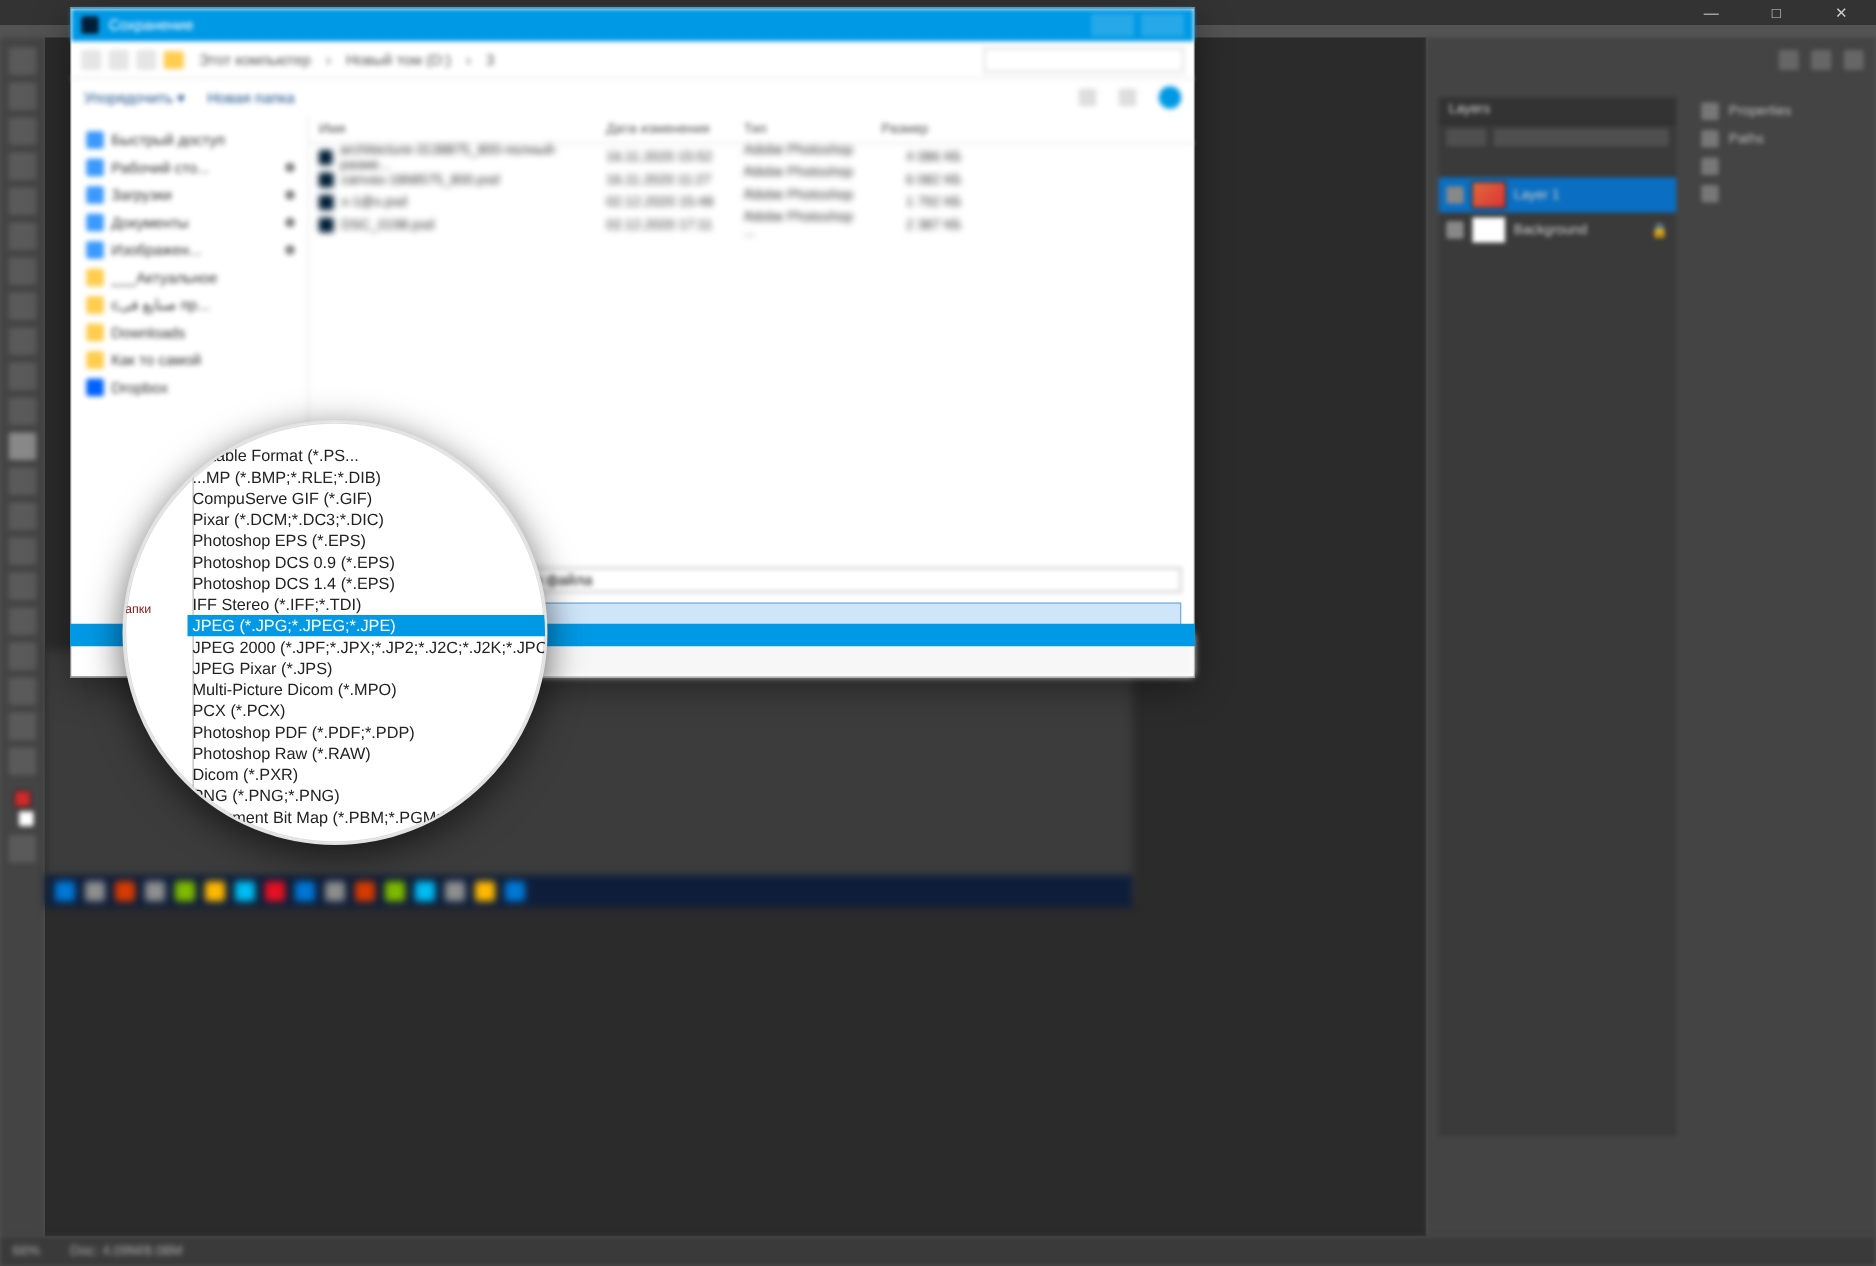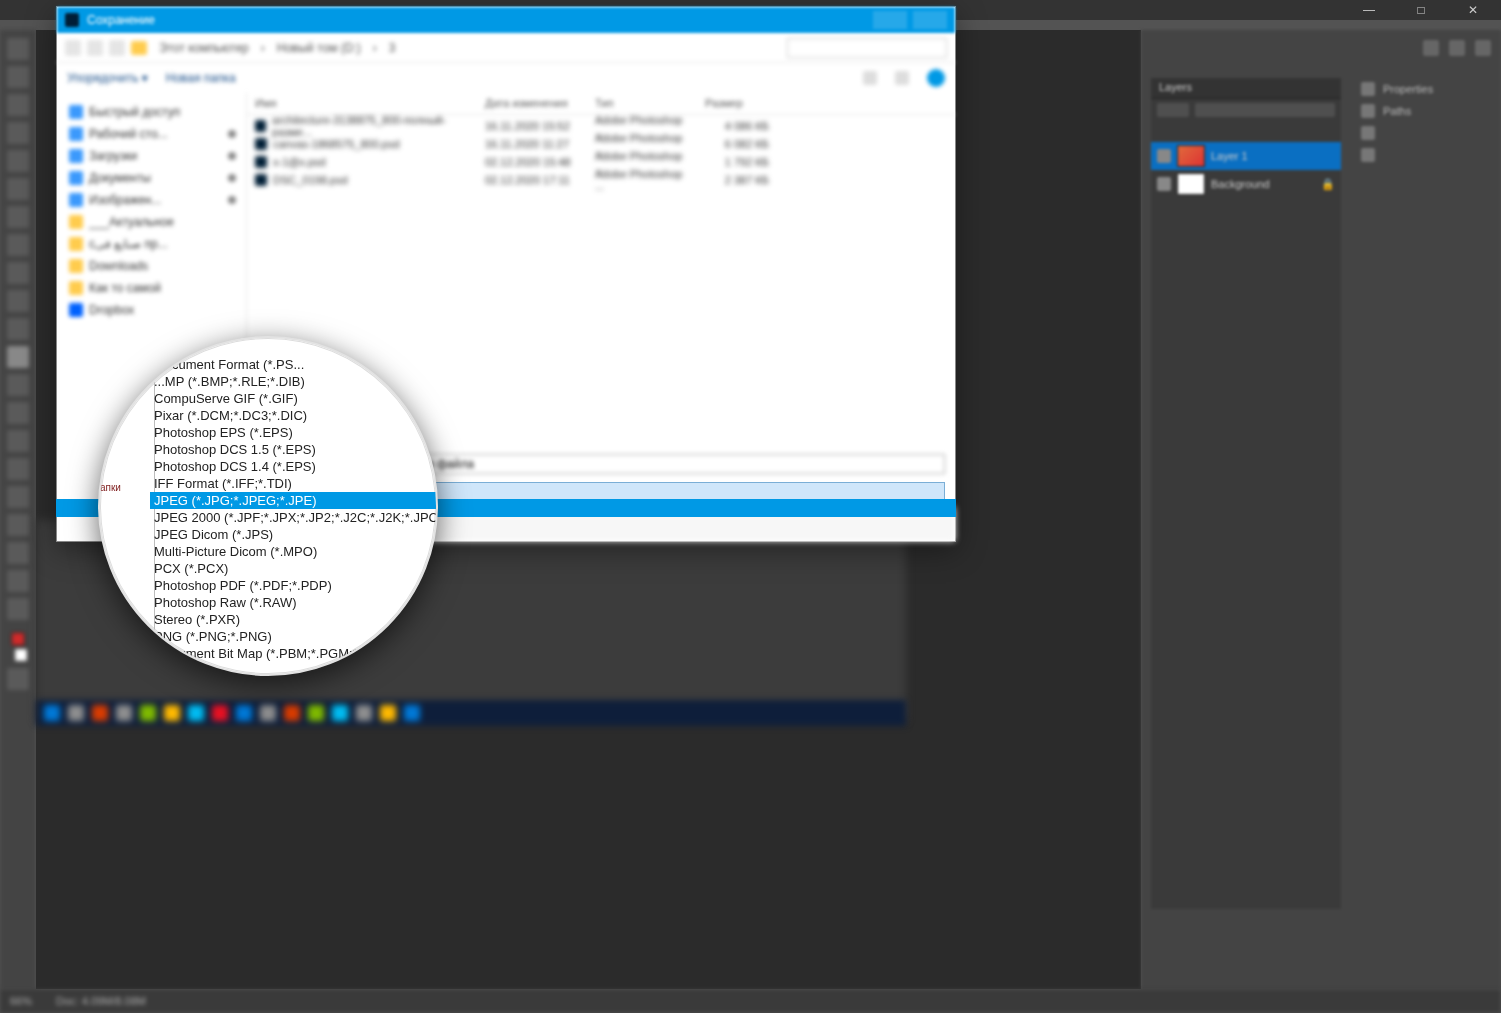--- a/index.html
+++ b/index.html
@@ -331,36 +331,36 @@
     </div>
   </div>
 
   <div class="sel-strip"></div>
 
   <div class="lens">
     <div class="lens-vert"></div>
     <div class="lens-side">апки</div>
     <div class="lens-inner">
       <div class="lens-list" id="lenslist">
-          <div class="lens-item">...ocument Format (*.PS...</div>
+          <div class="lens-item">...rtable Format (*.PS...</div>
           <div class="lens-item">...MP (*.BMP;*.RLE;*.DIB)</div>
           <div class="lens-item">CompuServe GIF (*.GIF)</div>
           <div class="lens-item">Pixar (*.DCM;*.DC3;*.DIC)</div>
           <div class="lens-item">Photoshop EPS (*.EPS)</div>
-          <div class="lens-item">Photoshop DCS 1.5 (*.EPS)</div>
+          <div class="lens-item">Photoshop DCS 0.9 (*.EPS)</div>
           <div class="lens-item">Photoshop DCS 1.4 (*.EPS)</div>
-          <div class="lens-item">IFF Format (*.IFF;*.TDI)</div>
+          <div class="lens-item">IFF Stereo (*.IFF;*.TDI)</div>
           <div class="lens-item hl">JPEG (*.JPG;*.JPEG;*.JPE)</div>
           <div class="lens-item">JPEG 2000 (*.JPF;*.JPX;*.JP2;*.J2C;*.J2K;*.JPC)</div>
-          <div class="lens-item">JPEG Dicom (*.JPS)</div>
+          <div class="lens-item">JPEG Pixar (*.JPS)</div>
           <div class="lens-item">Multi-Picture Dicom (*.MPO)</div>
           <div class="lens-item">PCX (*.PCX)</div>
           <div class="lens-item">Photoshop PDF (*.PDF;*.PDP)</div>
           <div class="lens-item">Photoshop Raw (*.RAW)</div>
-          <div class="lens-item">Stereo (*.PXR)</div>
+          <div class="lens-item">Dicom (*.PXR)</div>
           <div class="lens-item">PNG (*.PNG;*.PNG)</div>
           <div class="lens-item">...ocument Bit Map (*.PBM;*.PGM;*.P...</div>
           <div class="lens-item">...T (*.SCT)</div>
         </div>
     </div>
   </div>
 
 </div>
 
 </body></html>

